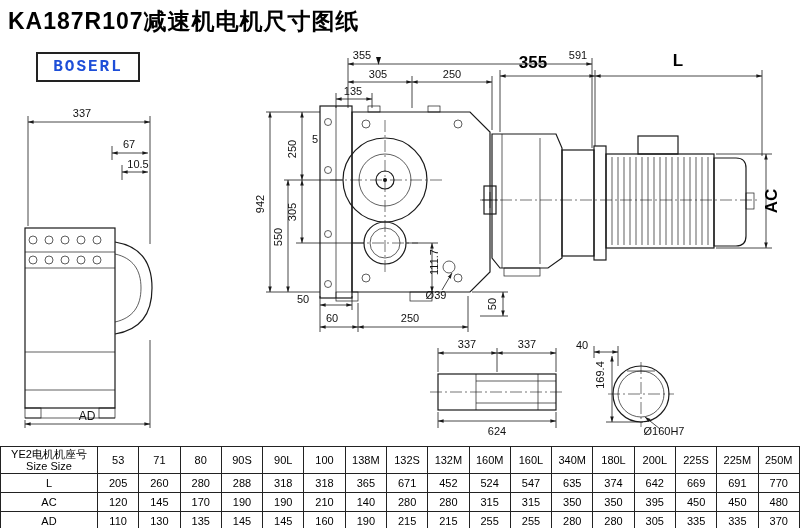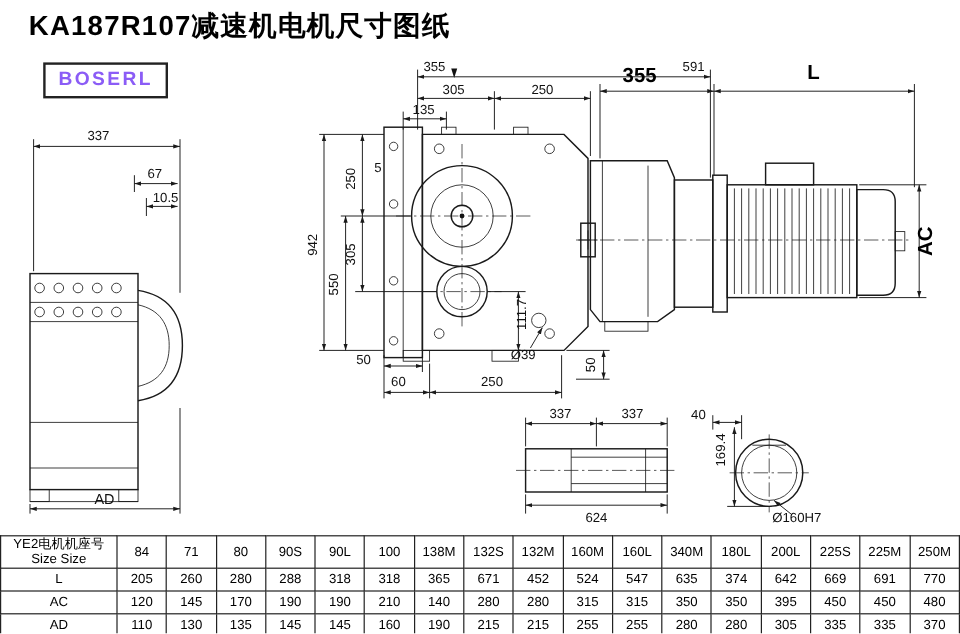--- a/index.html
+++ b/index.html
@@ -1,21 +1,21 @@
 <!DOCTYPE html>
 <html><head>
 <meta charset="utf-8">
 <style>
   html,body{margin:0;padding:0;background:#fff;}
   #stage{position:relative;width:800px;height:528px;background:#fff;overflow:hidden;
          font-family:"Liberation Sans",sans-serif;color:#000;}
-  #title{position:absolute;left:24px;top:6px;font-size:23px;font-weight:bold;letter-spacing:1px;}
+  #title{position:absolute;left:8px;top:6px;font-size:23px;font-weight:bold;letter-spacing:1px;}
   #logo{position:absolute;left:36px;top:52px;width:100px;height:26px;border:2px solid #222;
         display:flex;align-items:center;justify-content:center;background:#fff;}
-  #logo span{color:#8b5cf6;font-family:Liberation Sans, sans-serif;font-weight:bold;font-size:16px;letter-spacing:2px;}
+  #logo span{color:#1d4ed8;font-family:Liberation Mono, monospace;font-weight:bold;font-size:16px;letter-spacing:2px;}
   svg.drawing{position:absolute;left:0;top:0;}
   .ln{fill:none;stroke:#1a1a1a;stroke-width:1.2;}
   .thin{fill:none;stroke:#1a1a1a;stroke-width:0.7;}
   .fin{stroke:#1a1a1a;stroke-width:0.7;}
   .dim{fill:none;stroke:#1a1a1a;stroke-width:0.8;}
   .arr2{marker-start:url(#ah);marker-end:url(#ah);}
   .arr1{marker-end:url(#ah);}
   .cl{fill:none;stroke:#1a1a1a;stroke-width:0.6;stroke-dasharray:12 3 2 3;}
   text.d{font:11px "Liberation Sans",sans-serif;fill:#111;text-anchor:middle;}
   text.big{font:bold 17px "Liberation Sans",sans-serif;fill:#000;text-anchor:middle;}
@@ -262,21 +262,21 @@
     <span>BOSERL</span>
   </div>
 
   <table class="spec">
     <thead>
       <tr>
         <th class="label-col">
           <div>YE2电机机座号</div>
           <div>Size Size</div>
         </th>
-      <th>84</th>
+      <th>53</th>
           <th>71</th>
           <th>80</th>
           <th>90S</th>
           <th>90L</th>
           <th>100</th>
           <th>138M</th>
           <th>132S</th>
           <th>132M</th>
           <th>160M</th>
           <th>160L</th>

